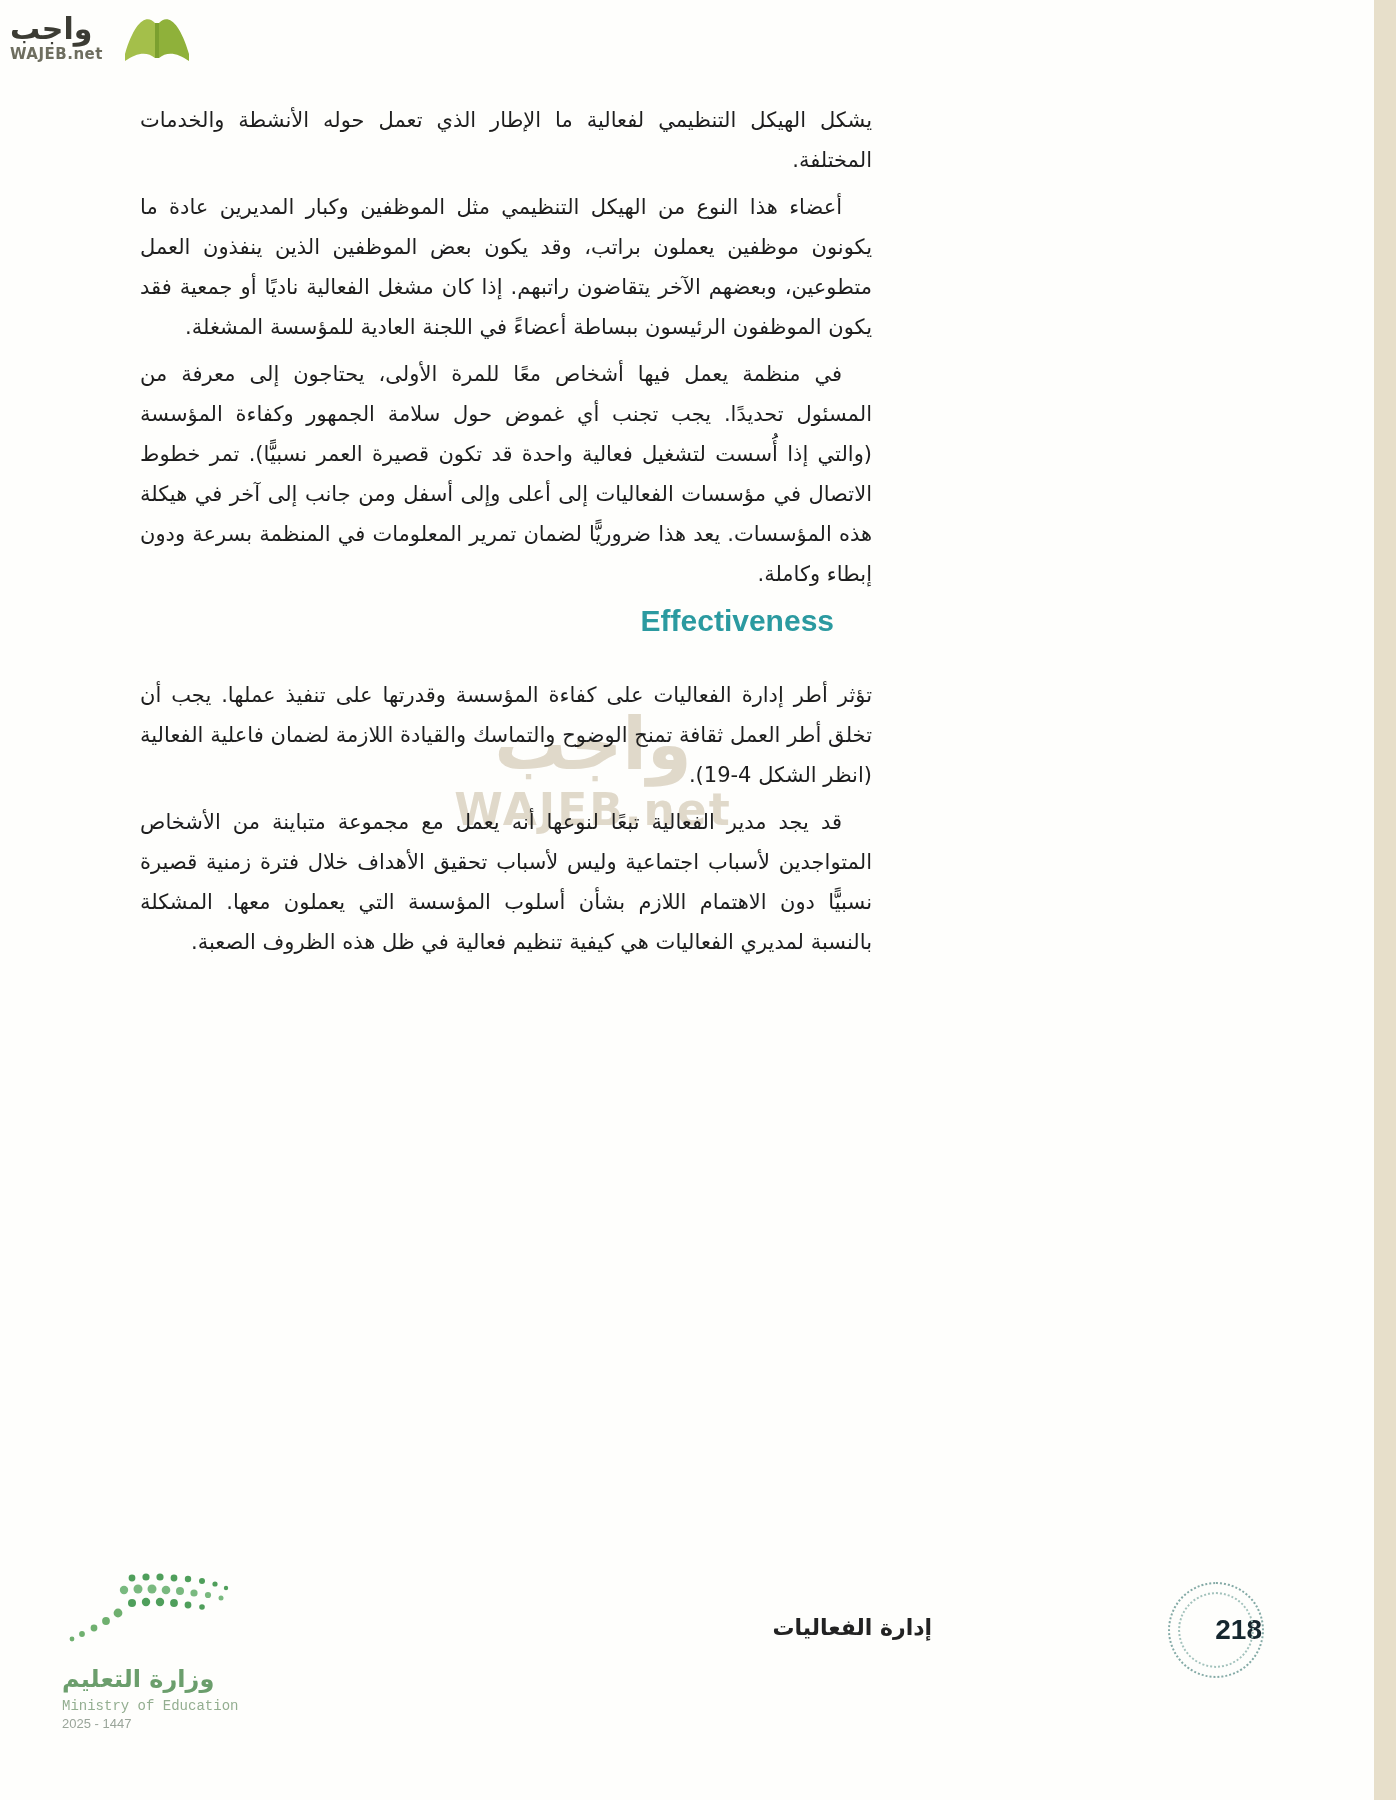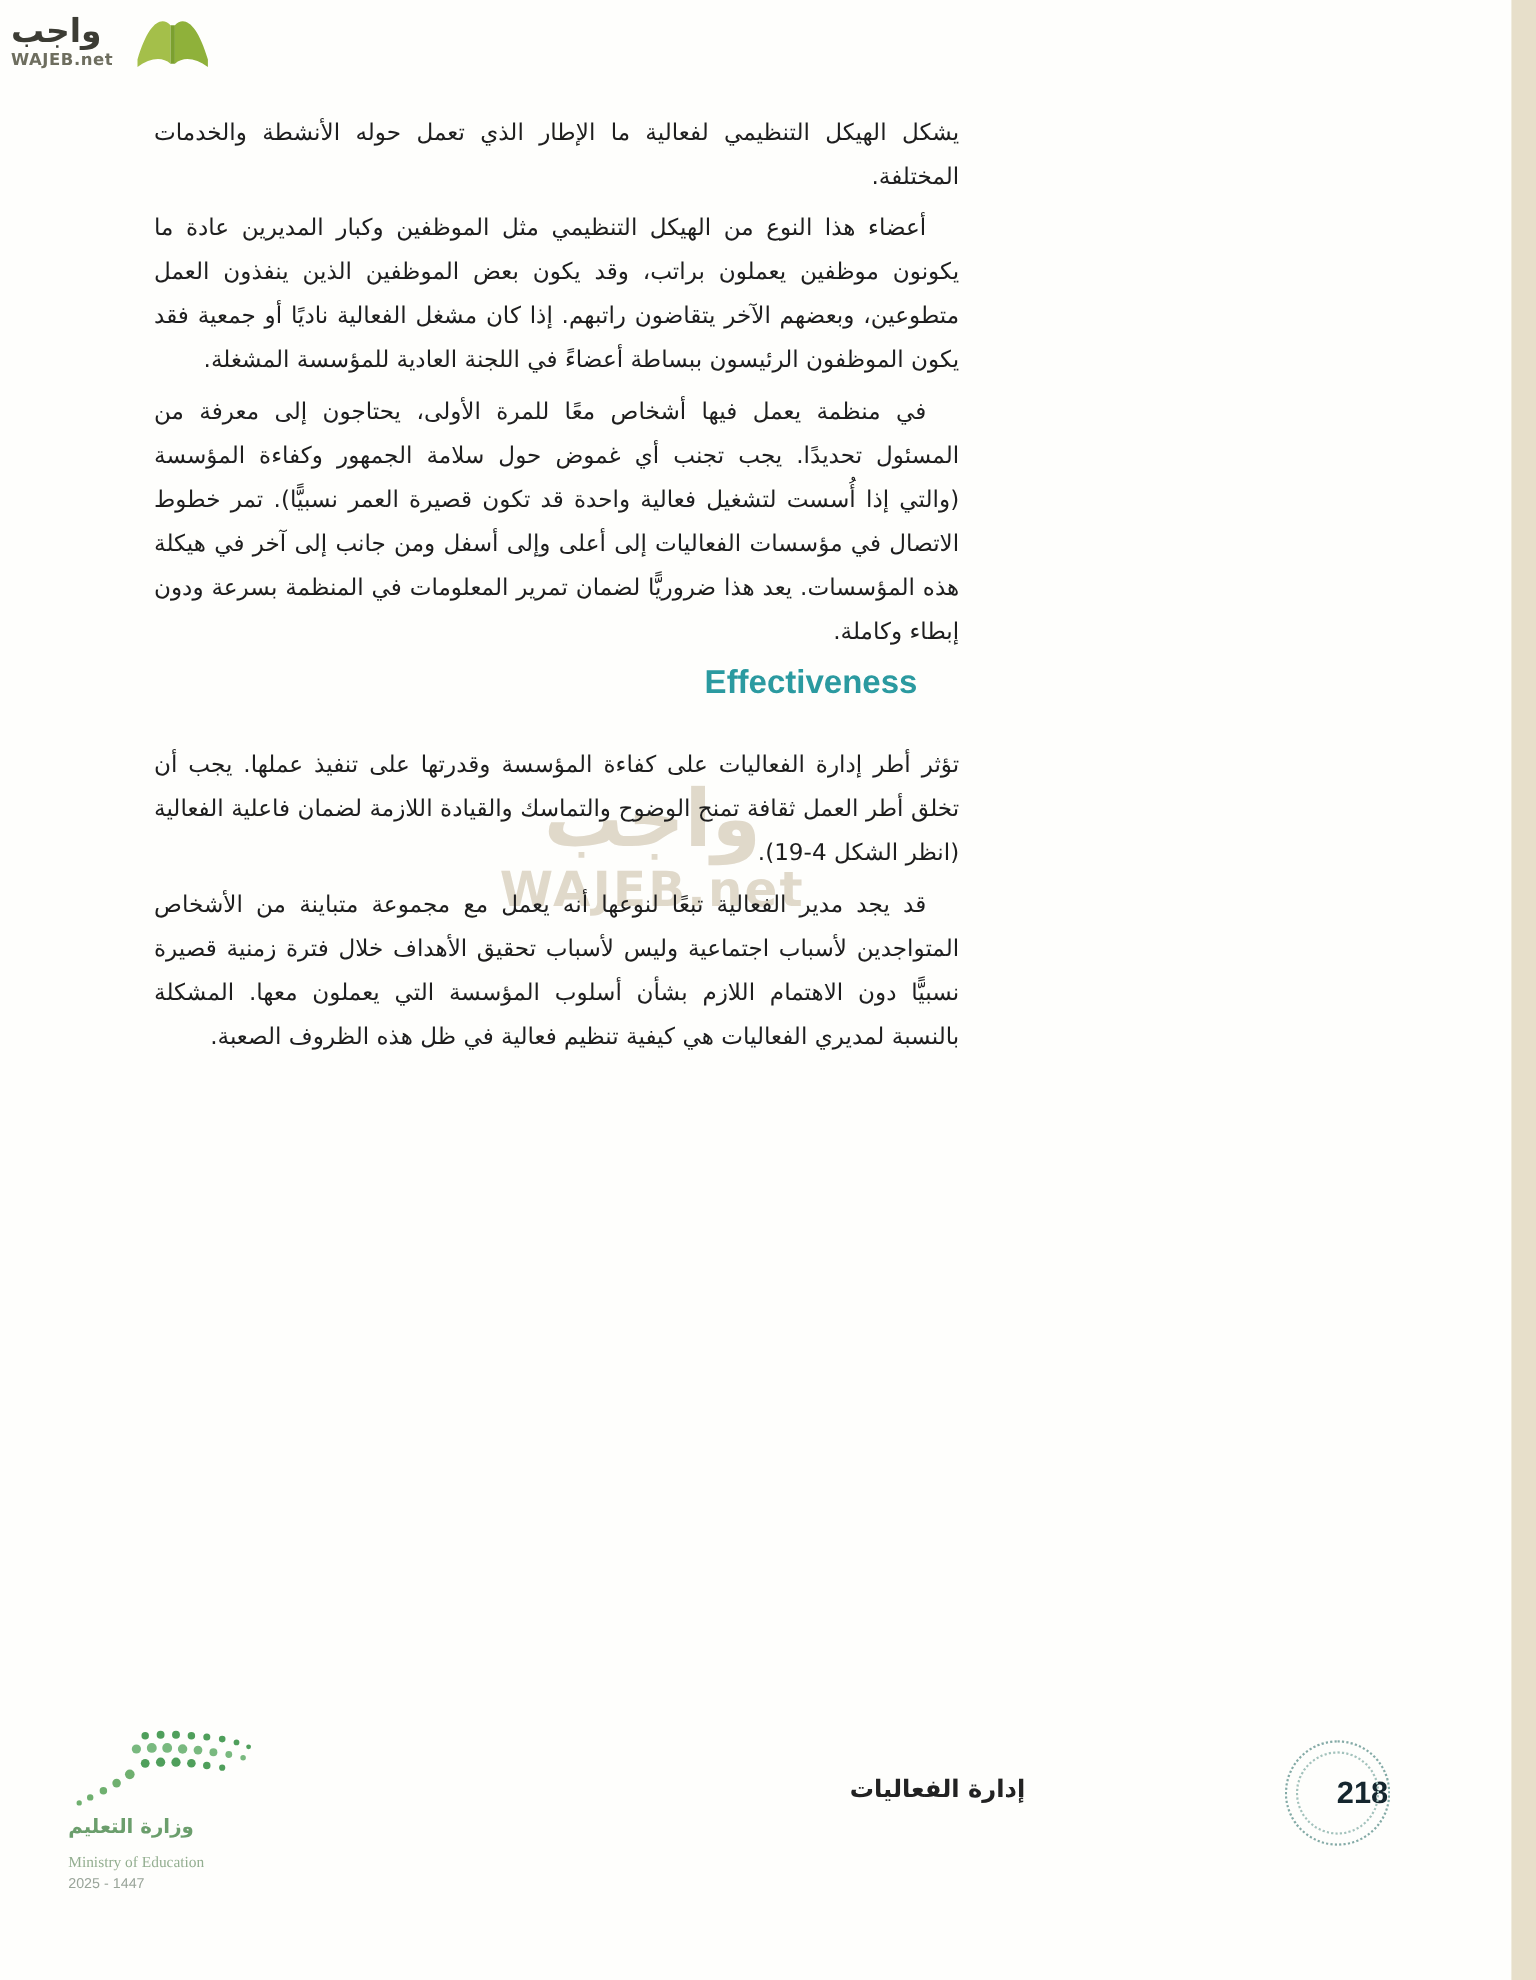--- a/index.html
+++ b/index.html
@@ -145,31 +145,31 @@
   .moe-logo {
     position: absolute;
     top: 1568px; left: 62px;
     width: 190px;
     z-index: 2;
   }
   .moe-dots svg { display: block; }
   .moe-ar {
     direction: rtl;
     text-align: left;
-    font-size: 18px;
+    font-size: 24px;
     font-weight: bold;
     color: #6b9e6c;
-    margin-top: 6px;
+    margin-top: 21px;
     line-height: 1.2;
   }
   .moe-en {
     font-size: 14px;
     color: #93ae90;
-    margin-top: 14px;
-    font-family: Liberation Serif, serif;
+    margin-top: 4px;
+    font-family: Liberation Mono, monospace;
   }
   .moe-years {
     font-size: 13px;
     color: #9aa59a;
     margin-top: 2px;
     font-family: "Liberation Sans", sans-serif;
   }
 </style>
 </head>
 <body>

